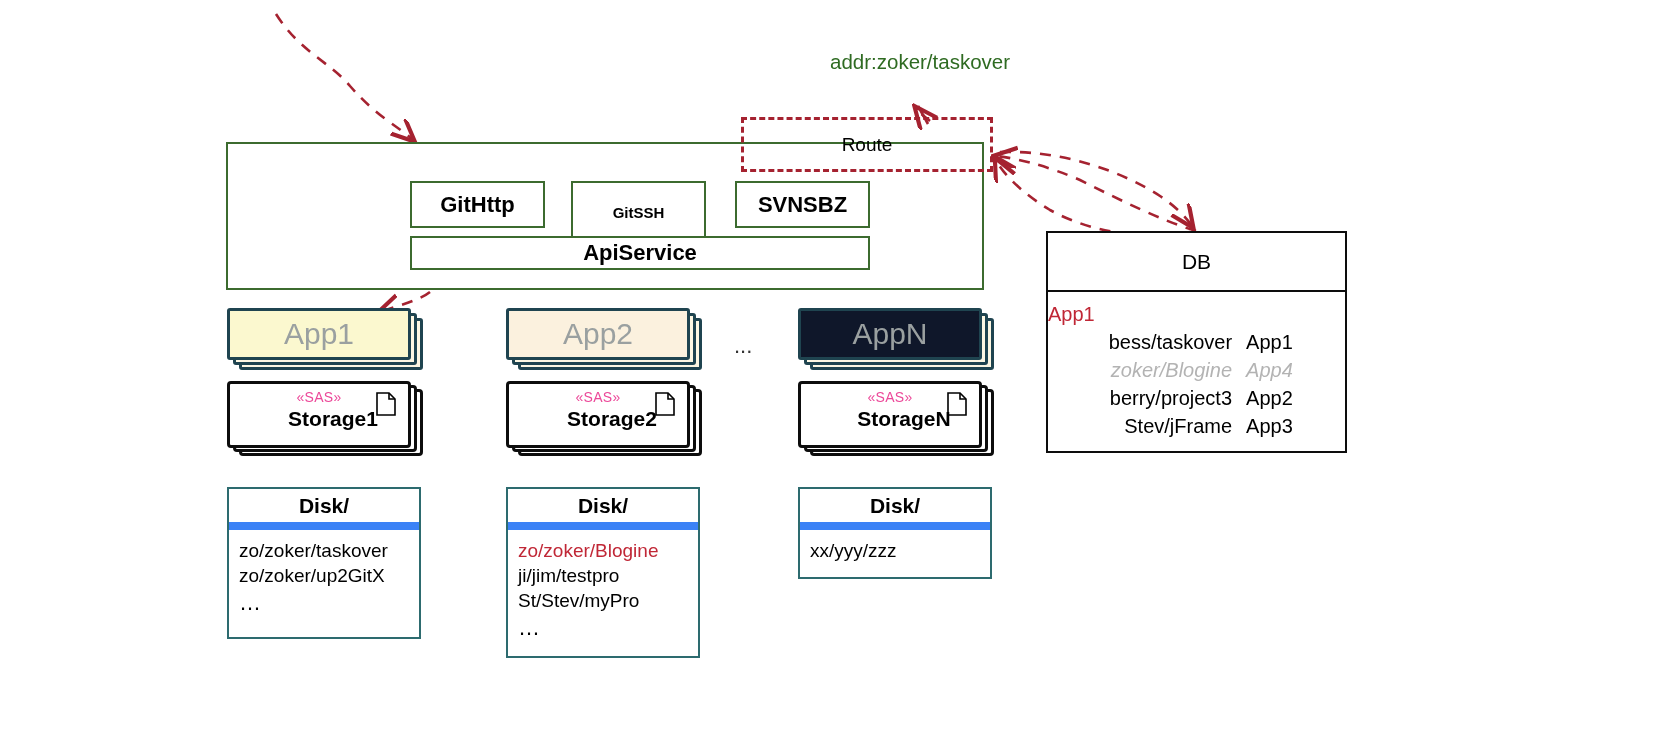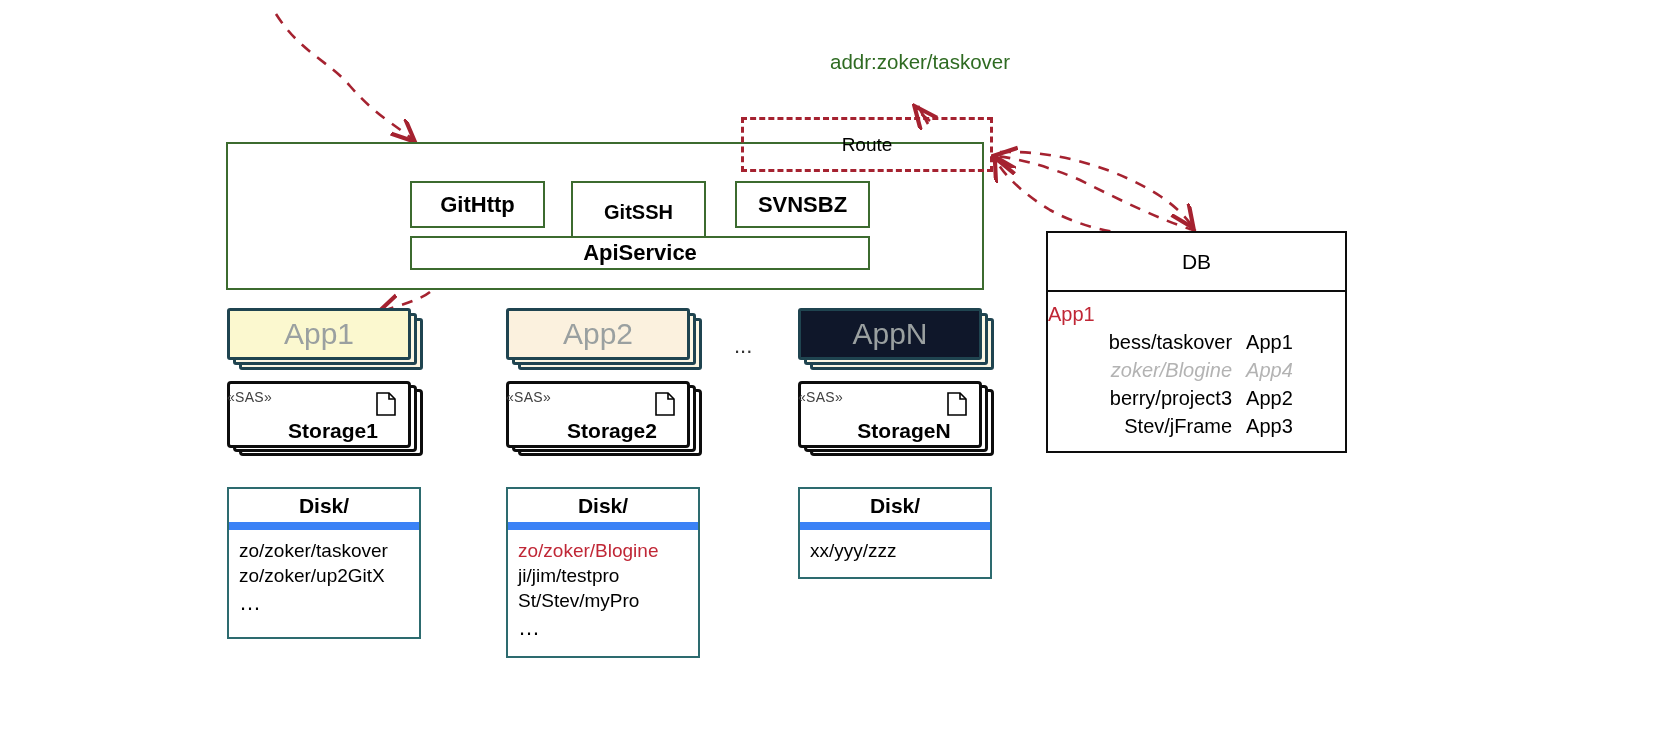--- a/index.html
+++ b/index.html
@@ -29,21 +29,21 @@
     left:226px; top:142px; width:758px; height:148px;
     border:2px solid #3c6b2f; background:#fff;
   }
   .svc {
     border:2px solid #3c6b2f; background:#fff;
     display:flex; align-items:center; justify-content:center;
     font-weight:bold; color:#000;
   }
   .svc-miracle { left:248px; top:180px; width:135px; height:92px; font-size:22px; }
   .svc-githttp { left:410px; top:181px; width:135px; height:47px; font-size:22px; }
-  .svc-gitssh  { left:571px; top:181px; width:135px; height:63px; font-size:20px; }
+  .svc-gitssh  { left:571px; top:181px; width:135px; height:63px; font-size:15px; }
   .svc-svnsbz  { left:735px; top:181px; width:135px; height:47px; font-size:22px; }
   .svc-api     { left:410px; top:236px; width:460px; height:34px; font-size:22px; }
 
   
   .route-box {
     left:741px; top:117px; width:252px; height:55px;
     border:3px dashed #a52230; background:transparent;
     display:flex; align-items:center; justify-content:center;
     font-size:19px; color:#000;
   }
@@ -66,24 +66,24 @@
   .appn .s1 { background:#0f172a; }
 
   .ellipsis-apps { left:734px; top:333px; font-size:22px; color:#333; }
 
   
   .stowrap { position:absolute; width:198px; height:75px; }
   .stowrap .sheet { position:absolute; border:3px solid #0d0d0d; background:#fff; border-radius:4px; }
   .stowrap .t3 { left:12px; top:8px;  width:184px; height:67px; }
   .stowrap .t2 { left:6px;  top:4px;  width:184px; height:67px; }
   .stowrap .t1 { left:0px;  top:0px;  width:184px; height:67px; }
-  .stowrap .sas { position:absolute; left:0; top:8px; width:184px; 
-                  font-size:14px; color:#404040; letter-spacing:0.3px; }
+  .stowrap .sas { position:absolute; left:0; top:8px; width:184px; text-align:center;
+                  font-size:14px; color:#ec4899; letter-spacing:0.3px; }
   .stowrap .sname { position:absolute; left:0; top:26px; width:212px; text-align:center;
-                    font-size:21px; font-weight:bold; color:#000;margin-top:12px; }
+                    font-size:21px; font-weight:bold; color:#000; }
   .doc-icon { position:absolute; right:12px; top:8px; width:20px; height:24px; }
   .sto1 { left:227px; top:381px; }
   .sto2 { left:506px; top:381px; }
   .ston { left:798px; top:381px; }
 
   
   .disk {
     position:absolute; border:2px solid #2d6b6f; background:#fff;
   }
   .disk .dhead {

